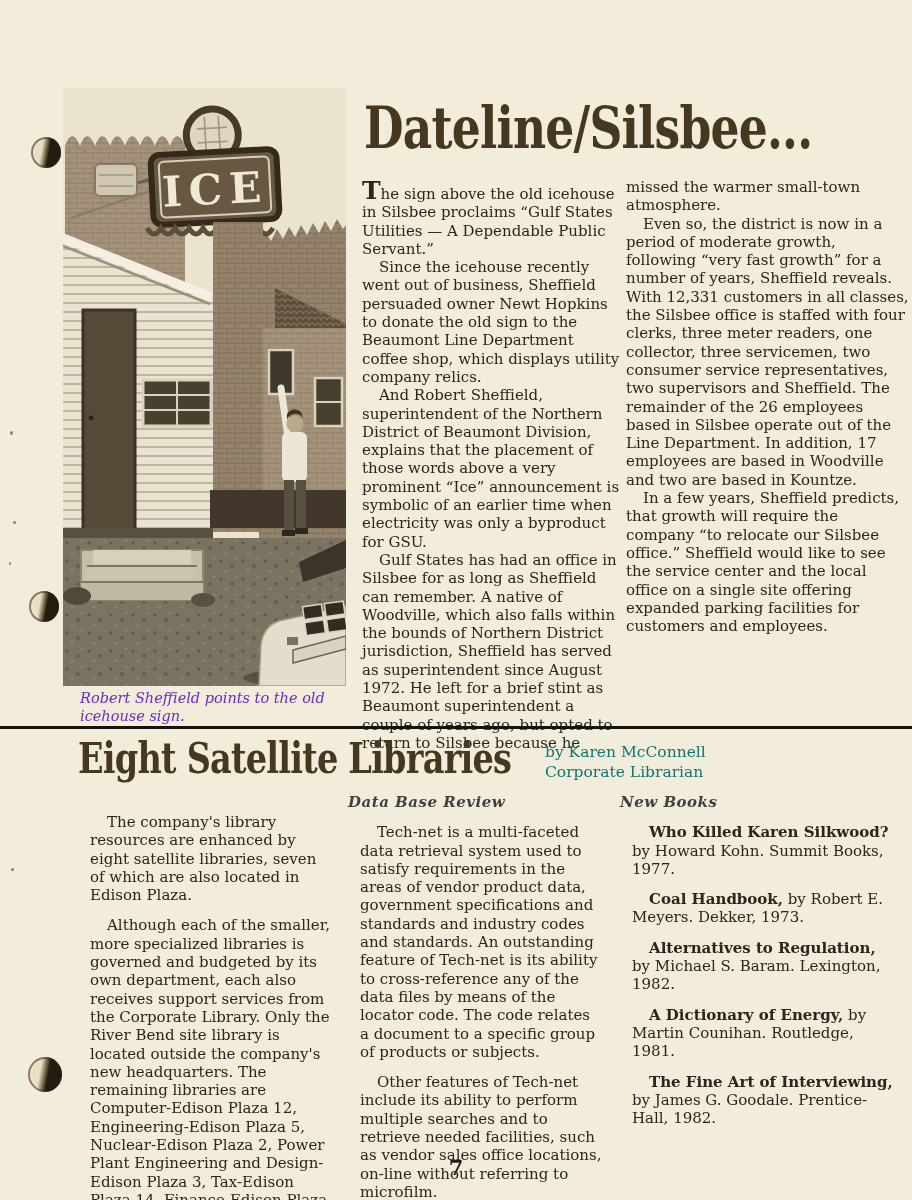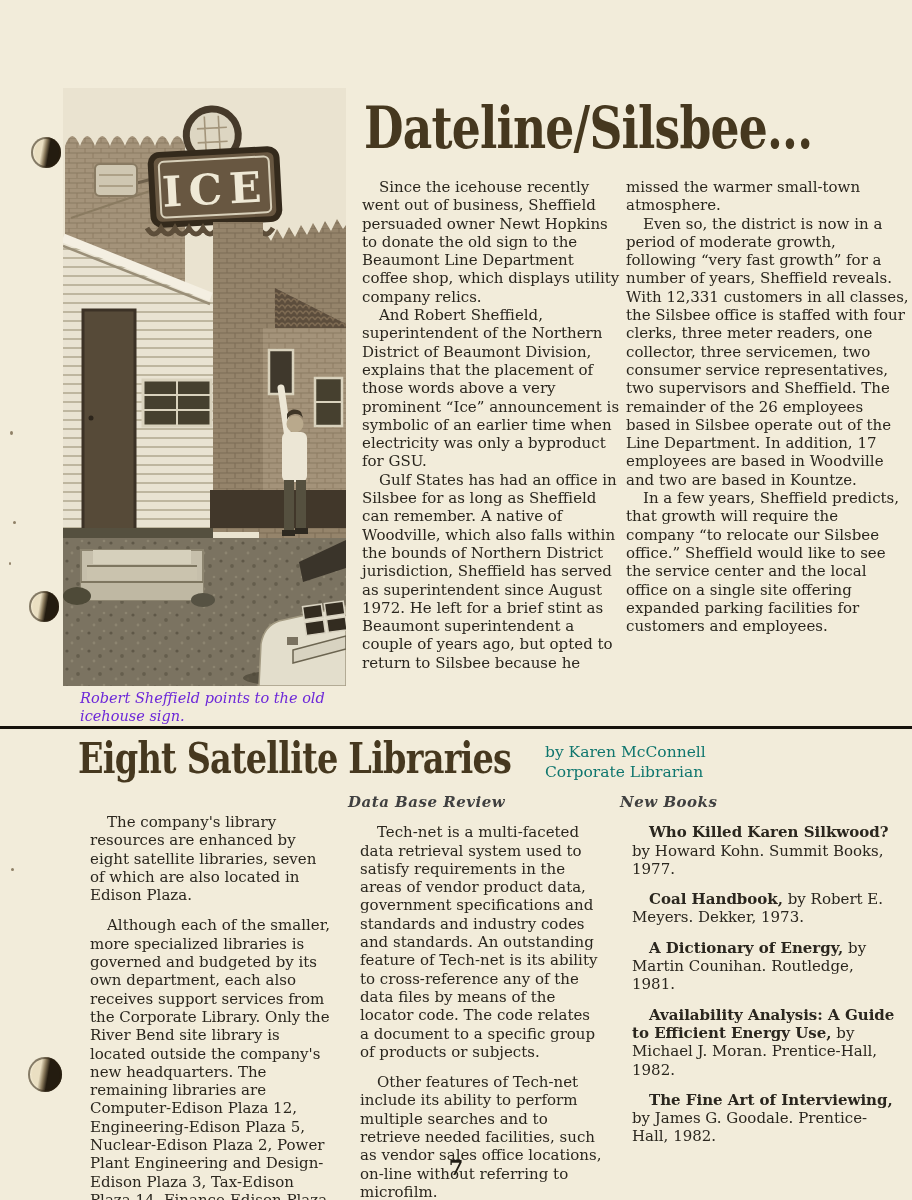--- a/index.html
+++ b/index.html
@@ -181,20 +181,21 @@
       <polygon points="230,562 283,548 283,561 230,575" fill="#d8d3c1" stroke="#6b6450" stroke-width="1.5"></polygon>
       <rect x="224" y="549" width="11" height="8" fill="#7a7260"></rect>
     </g>
   </svg>
 
   <div class="caption">Robert Sheffield points to the old icehouse sign.</div>
 
   <div class="headline">Dateline/Silsbee...</div>
 
   <div class="article-col col1">
+    <p><span class="initial">T</span><span>he sign above the old icehouse in Silsbee proclaims “Gulf States Utilities — A Dependable Public Servant.”</span></p>
     <p class="ind">Since the icehouse recently went out of business, Sheffield persuaded owner Newt Hopkins to donate the old sign to the Beaumont Line Department coffee shop, which displays utility company relics.</p>
     <p class="ind">And Robert Sheffield, superintendent of the Northern District of Beaumont Division, explains that the placement of those words above a very prominent “Ice” announcement is symbolic of an earlier time when electricity was only a byproduct for GSU.</p>
     <p class="ind">Gulf States has had an office in Silsbee for as long as Sheffield can remember. A native of Woodville, which also falls within the bounds of Northern District jurisdiction, Sheffield has served as superintendent since August 1972. He left for a brief stint as Beaumont superintendent a couple of years ago, but opted to return to Silsbee because he</p>
   </div>
 
   <div class="article-col col2">
     <p>missed the warmer small-town atmosphere.</p>
     <p class="ind">Even so, the district is now in a period of moderate growth, following “very fast growth” for a number of years, Sheffield reveals. With 12,331 customers in all classes, the Silsbee office is staffed with four clerks, three meter readers, one collector, three servicemen, two consumer service representatives, two supervisors and Sheffield. The remainder of the 26 employees based in Silsbee operate out of the Line Department. In addition, 17 employees are based in Woodville and two are based in Kountze.</p>
     <p class="ind">In a few years, Sheffield predicts, that growth will require the company “to relocate our Silsbee office.” Sheffield would like to see the service center and the local office on a single site offering expanded parking facilities for customers and employees.</p>
   </div>
@@ -215,20 +216,20 @@
   <div class="b-col b2">
     <h3 class="subhead">Data Base Review</h3>
     <p class="ind">Tech-net is a multi-faceted data retrieval system used to satisfy requirements in the areas of vendor product data, government specifications and standards and industry codes and standards. An outstanding feature of Tech-net is its ability to cross-reference any of the data files by means of the locator code. The code relates a document to a specific group of products or subjects.</p>
     <p class="ind">Other features of Tech-net include its ability to perform multiple searches and to retrieve needed facilities, such as vendor sales office locations, on-line without referring to microfilm.</p>
   </div>
 
   <div class="b-col b3">
     <h3 class="subhead">New Books</h3>
     <p class="ind"><span class="book-title">Who Killed Karen Silkwood?</span><span> by Howard Kohn. Summit Books, 1977.</span></p>
     <p class="ind"><span class="book-title">Coal Handbook,</span><span> by Robert E. Meyers. Dekker, 1973.</span></p>
+    <p class="ind"><span class="book-title">Alternatives to Regulation,</span><span> by Michael S. Baram. Lexington, 1982.</span></p>
     <p class="ind"><span class="book-title">A Dictionary of Energy,</span><span> by Martin Counihan. Routledge, 1981.</span></p>
-    <p class="ind"><span class="book-title">Availability Analysis: A Guide to Efficient Energy Use,</span><span> by Michael J. Moran. Prentice-Hall, 1982.</span></p>
     <p class="ind"><span class="book-title">The Fine Art of Interviewing,</span><span> by James G. Goodale. Prentice-Hall, 1982.</span></p>
   </div>
 
   <div class="pageno">7</div>
 
 </div>
 
 </body></html>

